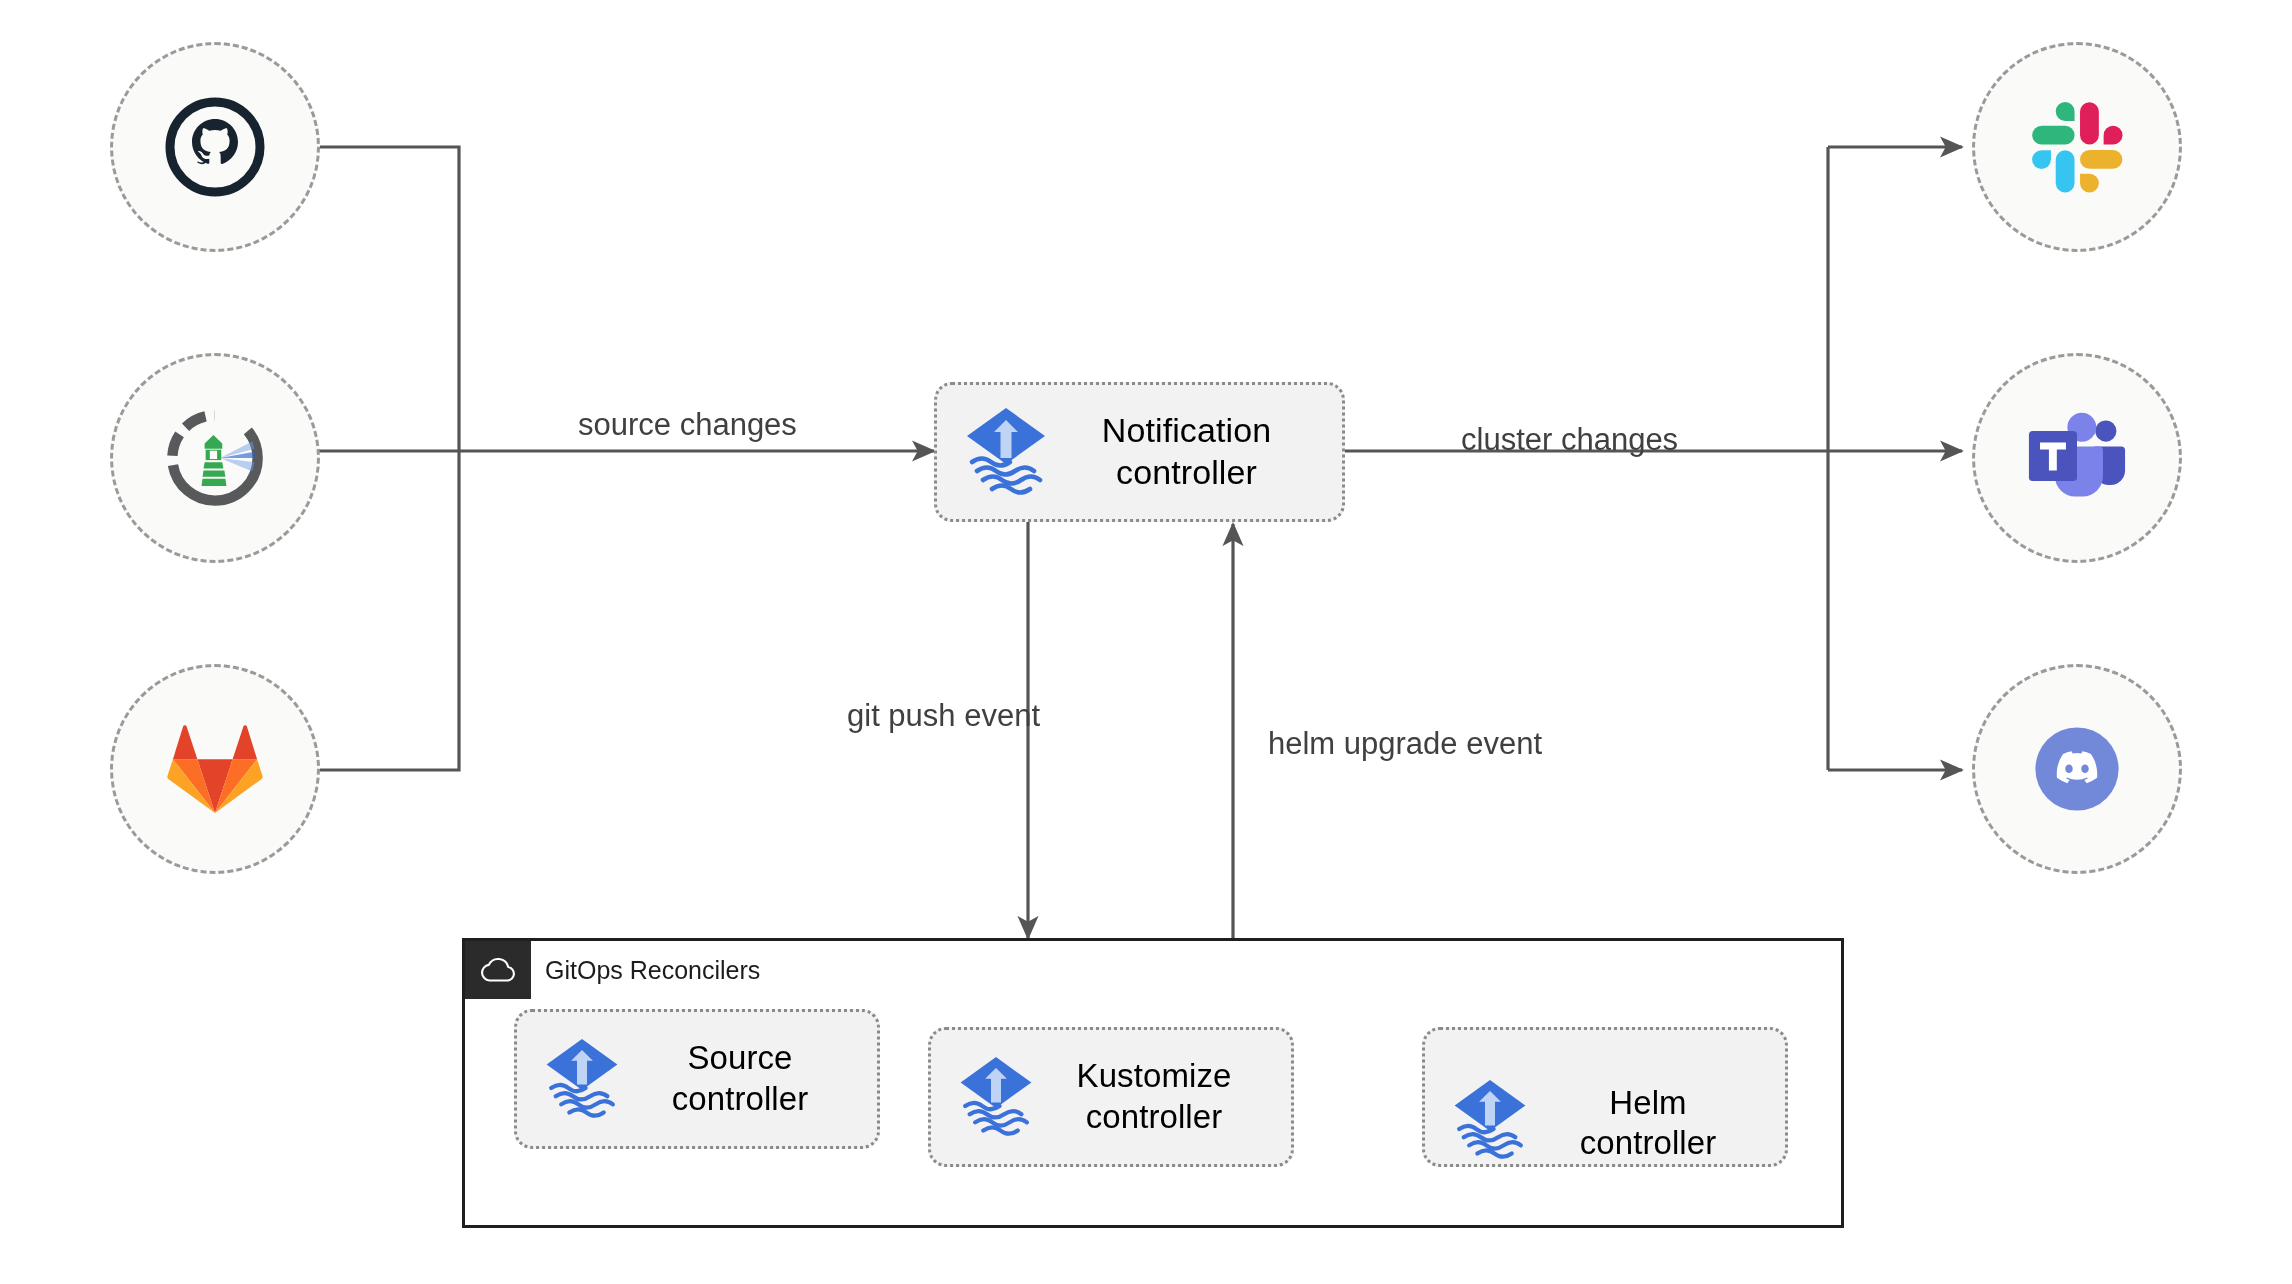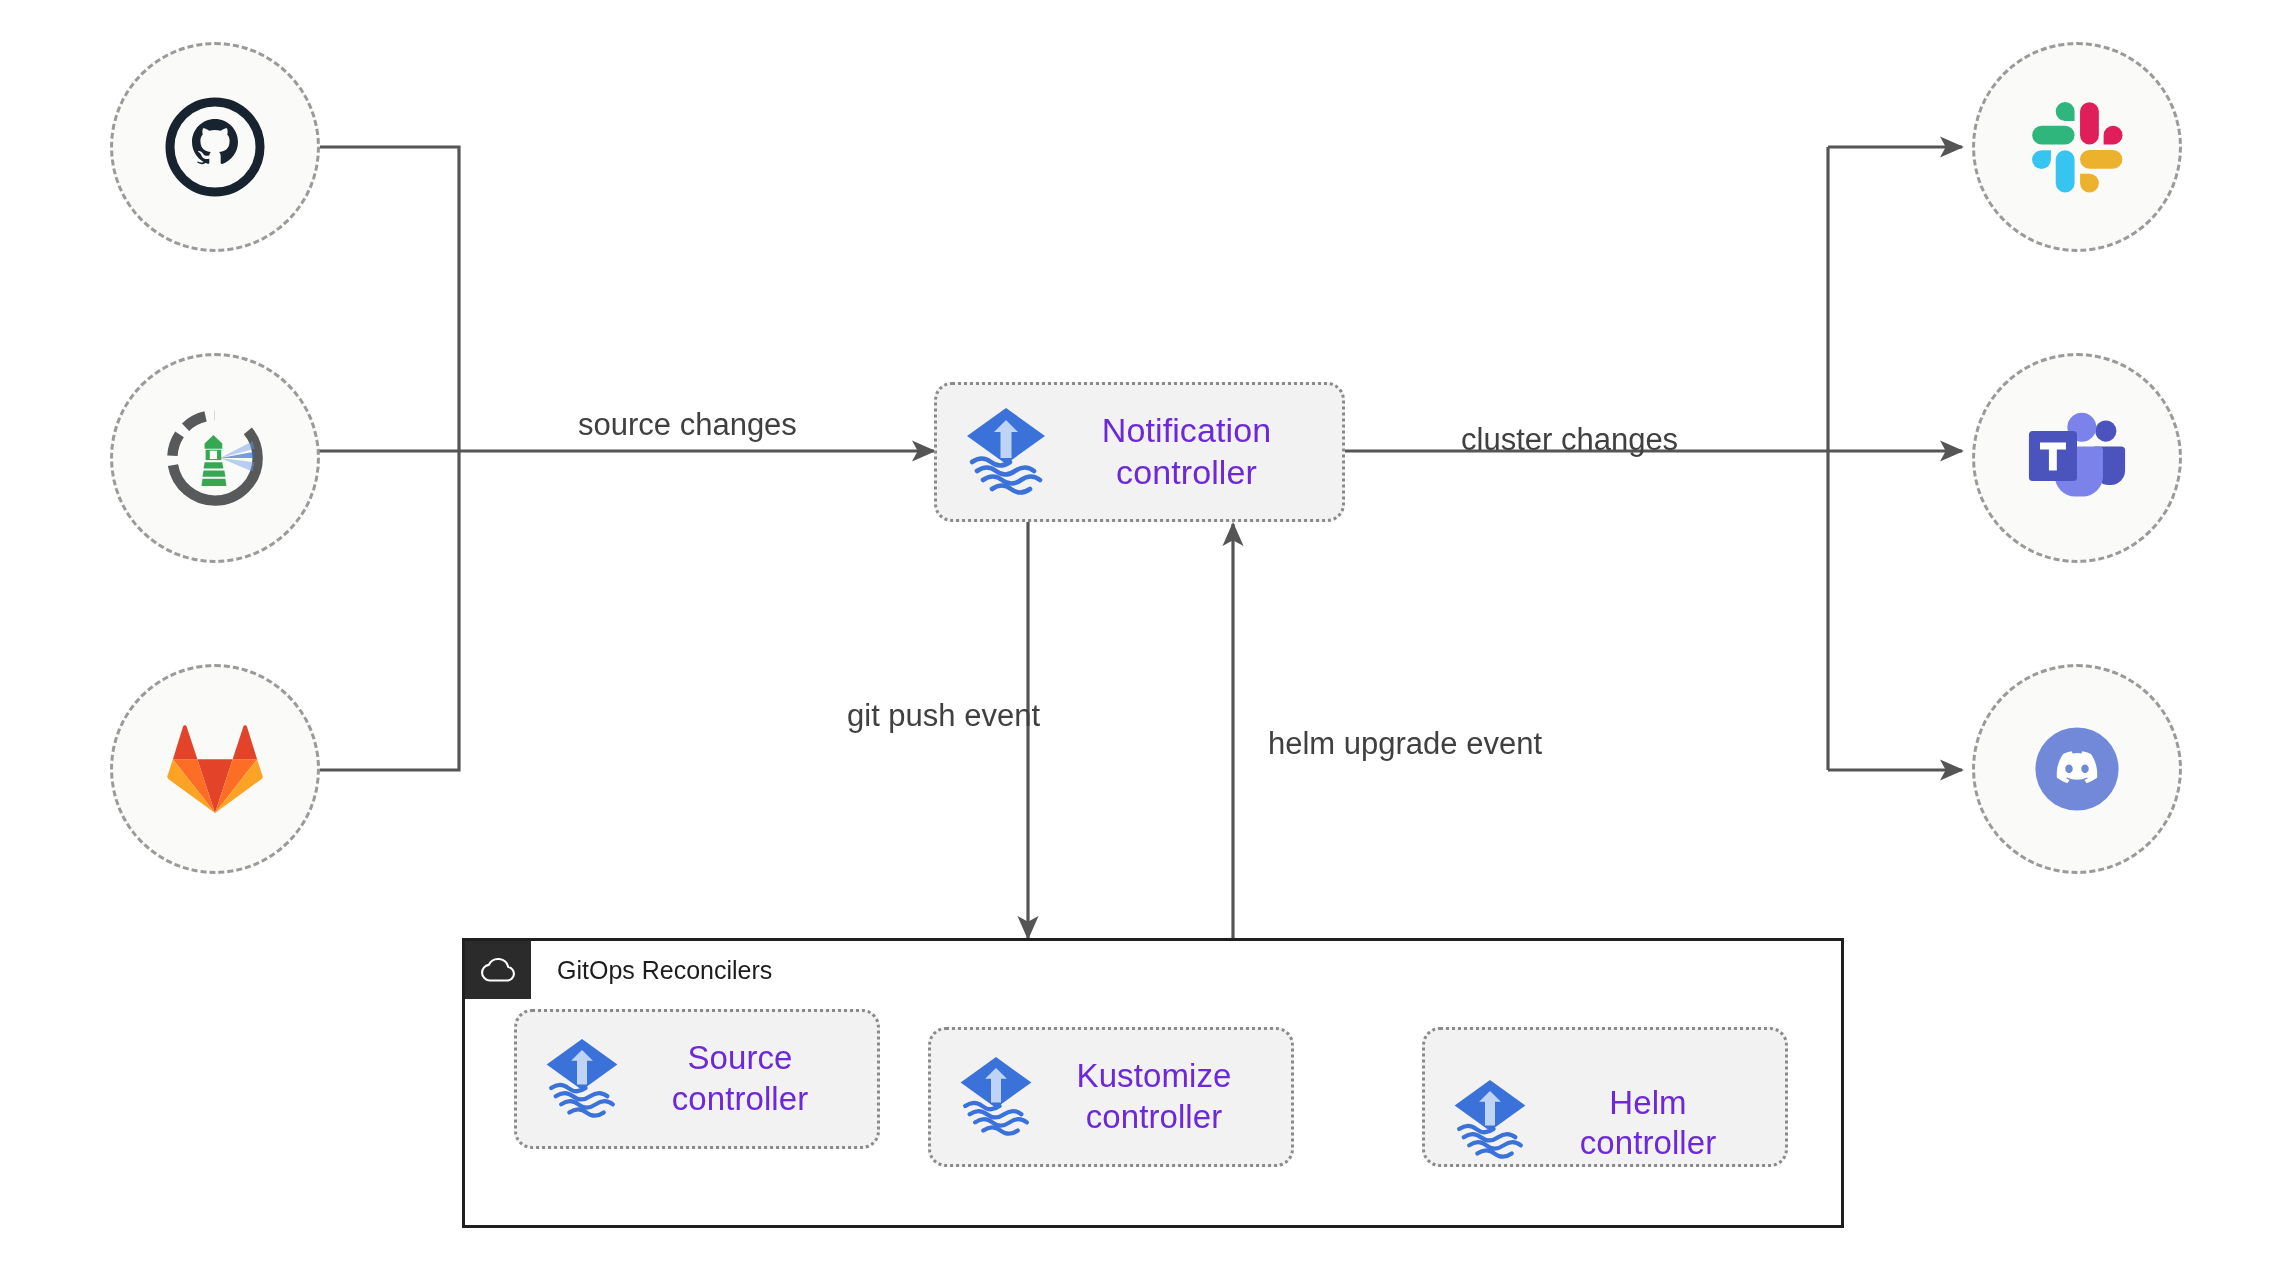--- a/index.html
+++ b/index.html
@@ -22,38 +22,38 @@
 
   
   .ctrl-box{
     position:absolute;box-sizing:border-box;
     background:#f2f2f2;border:3px dotted #8a8a8a;border-radius:18px;
     display:flex;align-items:center;
   }
   .ctrl-box .flux{flex:0 0 auto;margin-left:26px;}
   .ctrl-box .ctrl-label{
     flex:1 1 auto;text-align:center;line-height:1.23;
-    font-size:33px;color:#6d28d9;letter-spacing:.1px;
+    font-size:33px;color:#000000;letter-spacing:.1px;
     padding-right:18px;
   }
   .ctrl-box.big .ctrl-label{font-size:34px;}
 
   
   #group-box{
     position:absolute;box-sizing:border-box;
     background:#ffffff;border:3px solid #1f1f1f;
   }
   #group-head{
     position:absolute;left:0;top:0;width:66px;height:58px;
     background:#2b2b2b;display:flex;align-items:center;justify-content:center;
   }
   #group-title{
     position:absolute;left:80px;top:0;height:58px;
     display:flex;align-items:center;
-    font-size:25px;color:#1c1c1c;margin-left:12px;
+    font-size:25px;color:#1c1c1c;
   }
 
   
   .edge-label{
     position:absolute;font-size:31px;color:#404040;
     white-space:nowrap;line-height:1;
   }
 </style>
 </head>
 <body>

